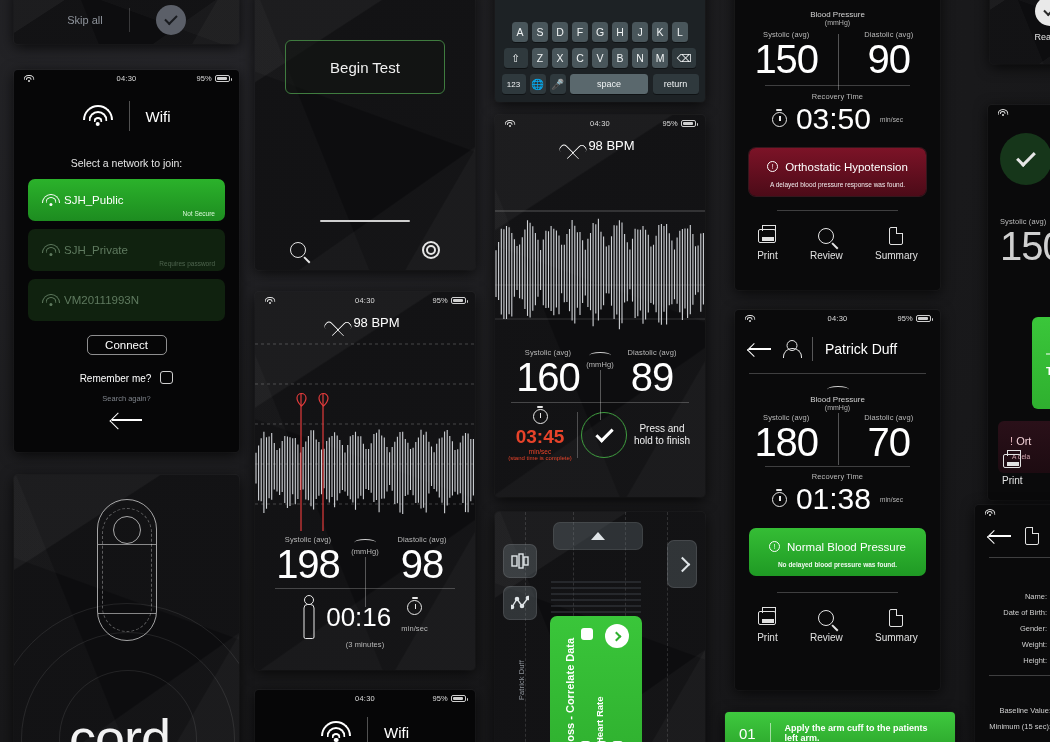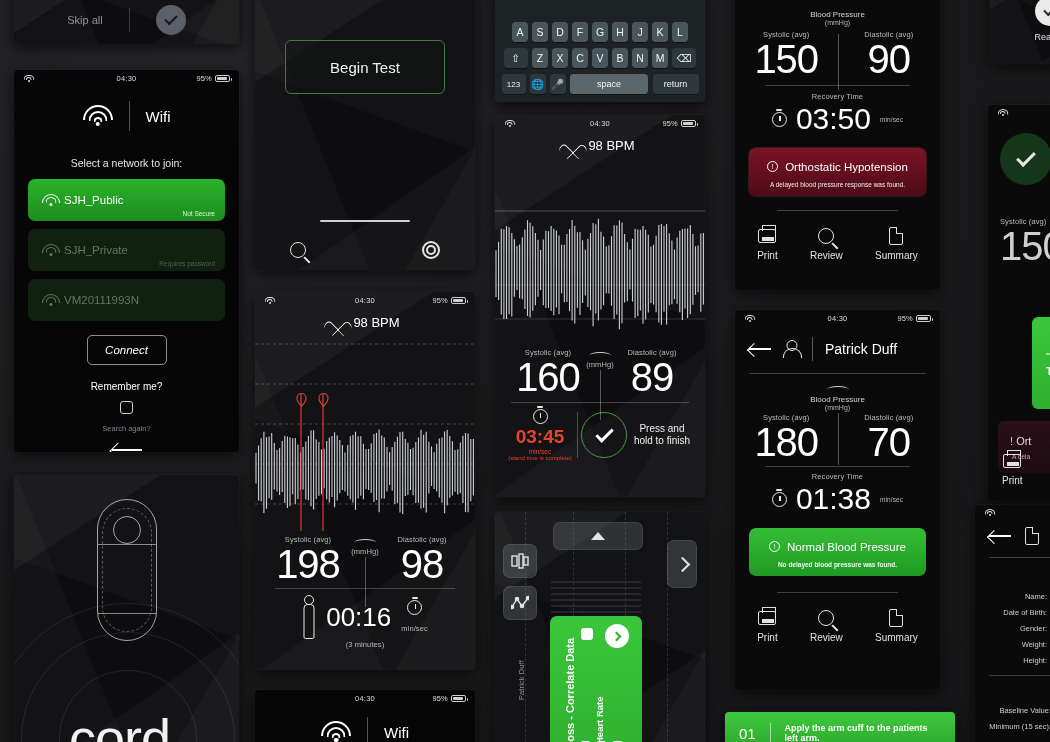--- a/index.html
+++ b/index.html
@@ -84,23 +84,23 @@
   #p-wifi .head .t { font-size:15px; font-weight:400; }
   #p-wifi .sub { text-align:center; font-size:10.5px; color:#e4e4e4; margin:12px 0 10px;}
   .net { margin:0 14px 8px; height:42px; border-radius:7px; display:flex; align-items:center;
      padding:0 14px; position:relative; }
   .net .nm { font-size:11.5px; margin-left:4px; }
   .net .tag { position:absolute; right:10px; bottom:4px; font-size:6.5px; }
   .net.on { background:linear-gradient(180deg,#2bb22b,#1d8c20); color:#fff; }
   .net.on .tag { color:#d9f7d9; }
   .net.off { background:#10220f; color:#5f7a5f; }
   .net.off .tag { color:#4e644e; }
-  .btn-outline { margin:14px auto 0; width:80px; height:30px; border:1px solid rgba(255,255,255,.55);
-     border-radius:5px; display:flex; align-items:center; justify-content:center; font-size:11.5px;font-style:italic;}
-  .remember { display:flex; align-items:center; justify-content:center; gap:9px; margin-top:16px; font-size:10px;flex-direction:column;}
+  .btn-outline { margin:14px auto 0; width:80px; height:20px; border:1px solid rgba(255,255,255,.55);
+     border-radius:5px; display:flex; align-items:center; justify-content:center; font-size:11.5px;}
+  .remember { display:flex; align-items:flex-end; justify-content:center; gap:9px; margin-top:16px; font-size:10px;}
   .cbox { width:13px;height:13px;border:1px solid #cfcfcf;border-radius:3px;}
   .again { text-align:center; font-size:7.5px; color:#7e838a; margin-top:10px;}
   .back-arrow { margin:10px auto 0; width:30px;height:14px; position:relative;}
   .back-arrow::before{content:"";position:absolute;left:0;top:6px;width:30px;height:1.8px;background:#fff;}
   .back-arrow::after{content:"";position:absolute;left:0;top:2px;width:11px;height:11px;
      border-left:1.8px solid #fff;border-bottom:1.8px solid #fff;transform:rotate(45deg);}
 
   
   #p-cord { left:14px; top:475px; width:225px; height:282px; }
   .cord-dev { position:absolute; left:50%; top:24px; transform:translateX(-50%);

